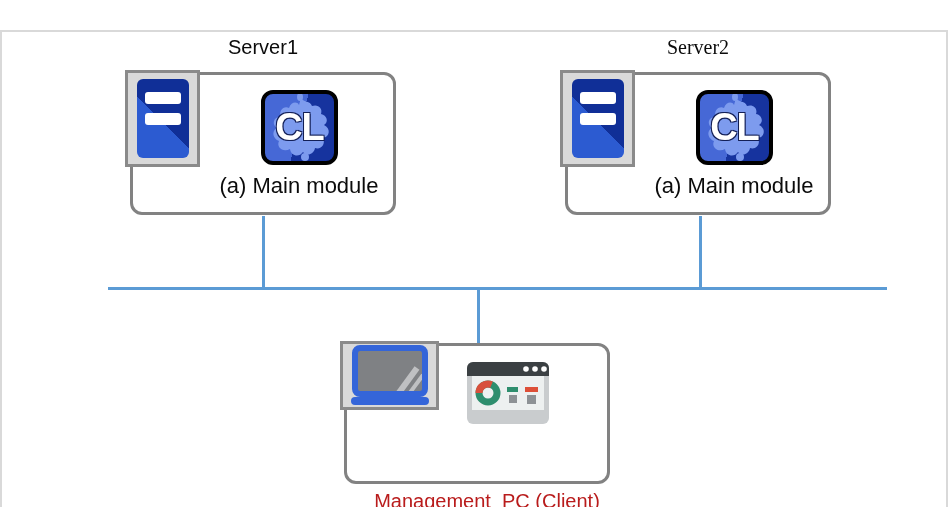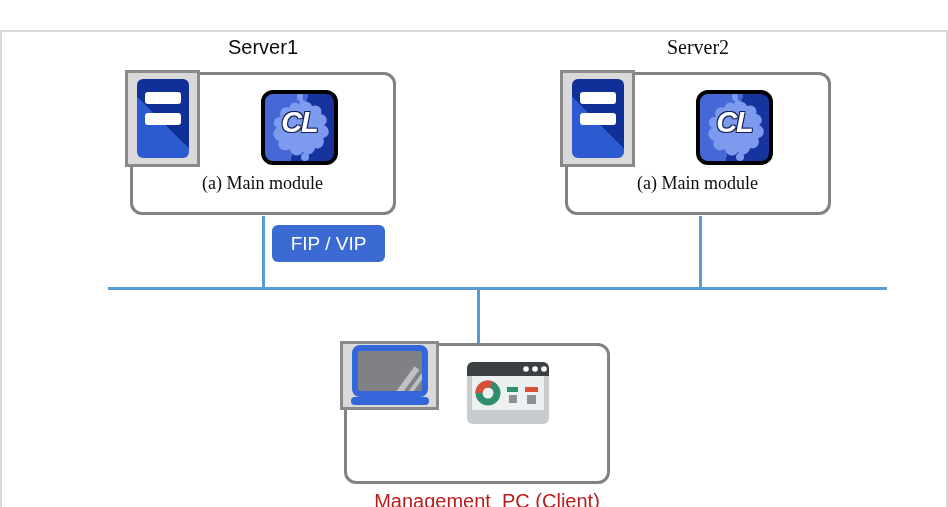--- a/index.html
+++ b/index.html
@@ -23,42 +23,42 @@
   .net-v.s2{left:699px;top:186px;height:72px;}
   .net-v.mg{left:477px;top:260px;height:54px;}
   
   .gbox{border:3px solid var(--box-border);border-radius:12px;background:#fff;}
   .box-s1{left:130px;top:42px;width:266px;height:143px;}
   .box-s2{left:565px;top:42px;width:266px;height:143px;}
   .box-mg{left:344px;top:313px;width:266px;height:141px;}
   .title{font-size:20px;text-align:center;white-space:pre;color:#0b0b0b;}
   .title.s1{left:130px;top:6px;width:266px;}
   .title.s2{left:565px;top:6px;width:266px;font-family:Liberation Serif, serif;}
-  .mod-label{font-size:18px;text-align:left;white-space:pre;color:#0b0b0b;font-family:Liberation Serif, serif;}
+  .mod-label{font-size:22px;text-align:center;white-space:pre;color:#0b0b0b;}
   .lab-s1{left:202px;top:143px;width:194px;}
   .lab-s2{left:637px;top:143px;width:194px;}
   .lab-mg{left:404px;top:411px;width:206px;}
   .caption{left:352px;top:460px;width:270px;font-size:20px;text-align:center;white-space:pre;color:#b91c1c;}
   
   .icon-sq{background:#d9d9d9;border:3px solid #8a8a8a;display:flex;align-items:center;justify-content:center;z-index:3;}
   .rack-sq{width:75px;height:97px;}
   .rack-sq.s1{left:125px;top:40px;}
   .rack-sq.s2{left:560px;top:40px;}
   .tower{width:52px;height:79px;border-radius:6px;background:linear-gradient(45deg,#2c5bd1 47%,#102f97 47%);padding-top:13px;}
   .tower .bar{width:36px;height:12px;border-radius:3px;background:#fff;margin:0 auto 9px auto;}
   
   .cl-icon{width:77px;height:75px;border:4px solid #000;border-radius:12px;
     background:linear-gradient(105deg,var(--app-blue-light) 50%,var(--app-blue-dark) 50%);
     overflow:hidden;z-index:3;}
   .cl-icon.s1{left:261px;top:60px;}
   .cl-icon.s2{left:696px;top:60px;}
   .cl-icon svg{position:absolute;left:0;top:0;}
   .cl-text{position:absolute;left:0;top:12px;width:100%;text-align:center;
-    font-size:29px;font-weight:700;color:#fff;letter-spacing:-1px;
-    text-shadow:1px 1px 0 #131f56,-1px 1px 0 #131f56,1px -1px 0 #131f56,-1px -1px 0 #131f56;font-style:italic;}
+    font-size:38px;font-weight:700;color:#fff;letter-spacing:-1px;
+    text-shadow:1px 1px 0 #131f56,-1px 1px 0 #131f56,1px -1px 0 #131f56,-1px -1px 0 #131f56;}
   
   .badge{left:272px;top:195px;width:113px;height:37px;background:var(--badge-bg);
     border-radius:6px;color:#fff;font-size:19px;text-align:center;line-height:37px;white-space:pre;z-index:2;}
   
   .laptop-sq{left:340px;top:311px;width:99px;height:69px;}
   
   .browser{left:467px;top:332px;width:82px;height:62px;z-index:3;}
   .lbl{display:block;}
 </style>
 </head>
@@ -101,21 +101,20 @@
   <div class="abs cl-icon s2">
     <svg width="69" height="67" viewBox="0 0 69 67">
       <path fill="#7d9bee" d="M36 4 C39 9 45 6 47 12 C53 10 58 14 56 20 C62 21 64 28 59 31 C66 34 65 43 58 44 C61 50 56 56 50 54 C49 60 42 63 38 58 C34 64 26 62 25 55 C18 59 11 53 14 47 C8 45 6 37 12 34 C6 30 9 22 16 23 C13 17 19 11 24 14 C26 8 32 7 34 11 Z"></path>
       <ellipse cx="35" cy="3" rx="3" ry="4" fill="#7d9bee"></ellipse>
       <ellipse cx="40" cy="63" rx="4" ry="4" fill="#7d9bee"></ellipse>
     </svg>
     <div class="cl-text">CL</div>
   </div>
   <div class="abs mod-label lab-s2 lbl">(a) Main module</div>
 
-  <div class="abs badge">FIP / VIP</div>
 
   <div class="abs gbox box-mg"></div>
   <div class="abs icon-sq laptop-sq">
     <svg width="93" height="63" viewBox="0 0 93 63">
       <defs>
         <clipPath id="scr">
             <rect x="15" y="7" width="64" height="40" rx="3"></rect>
           </clipPath>
       </defs>
       <rect x="12" y="4" width="70" height="46" rx="5" fill="#7f8184" stroke="#3465d9" stroke-width="6"></rect>

